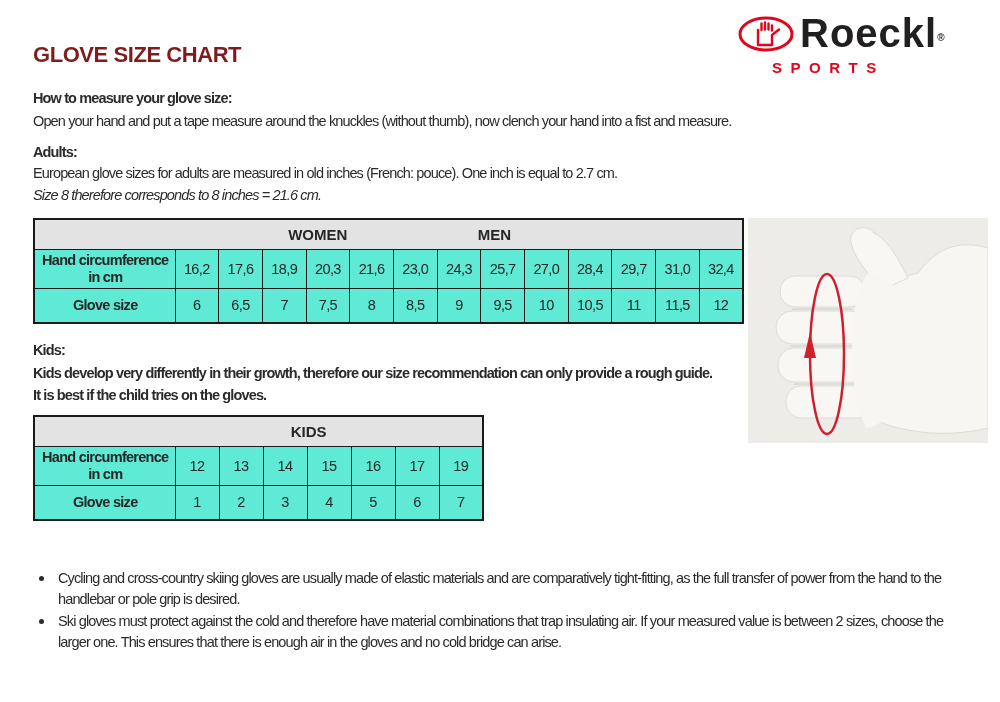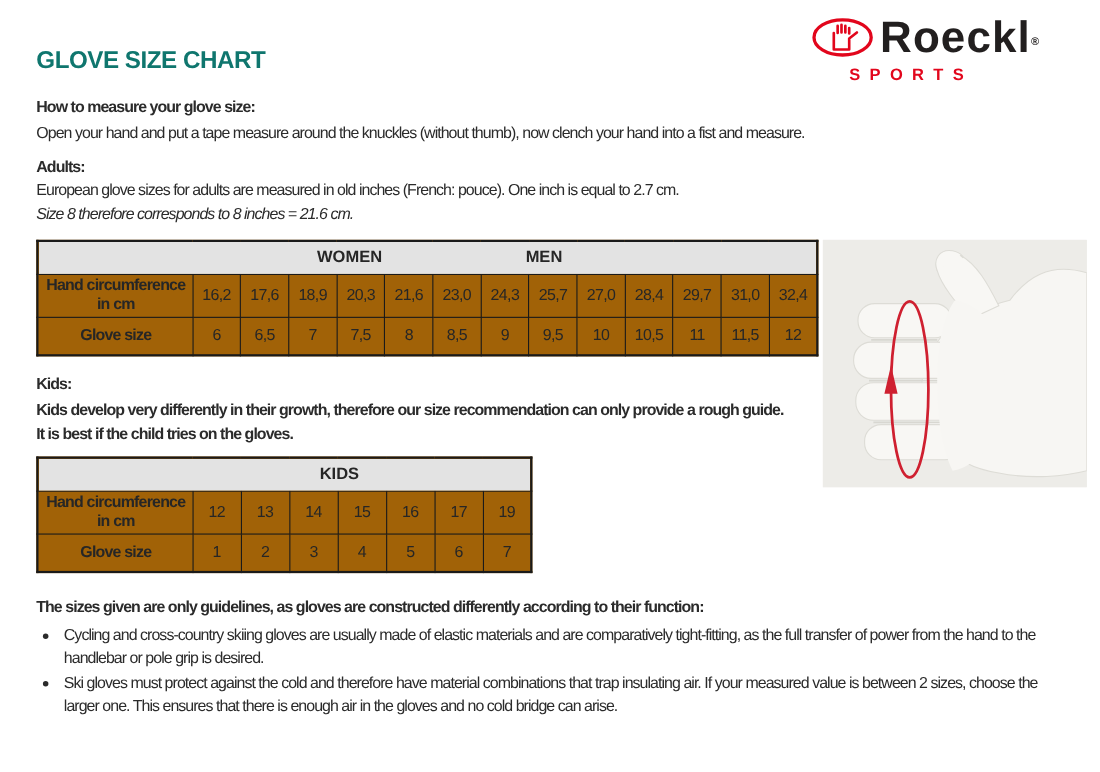--- a/index.html
+++ b/index.html
@@ -17,34 +17,34 @@
   
   .logo{position:absolute;left:738px;top:13px;}
   .logo-row{display:flex;align-items:flex-end;}
   .logo-mark{margin-top:3px;}
   .wordmark{font-size:40px;font-weight:bold;color:#221f1f;letter-spacing:1px;line-height:40px;margin-left:4px;}
   .wordmark sup{font-size:10px;font-weight:bold;vertical-align:6px;letter-spacing:0;}
   .subbrand{color:var(--brand-red);font-size:15px;font-weight:bold;letter-spacing:8.5px;margin-left:34px;margin-top:1px;}
 
   
   .abs{position:absolute;left:33px;}
-  .title{top:42px;font-size:22px;font-weight:bold;letter-spacing:-0.02em;color:#0f766e;}
+  .title{top:42px;font-size:22px;font-weight:bold;letter-spacing:-0.02em;color:#7f1d1d;}
   .b{font-weight:bold;}
   .txt{font-size:14.5px;letter-spacing:-0.06em;line-height:21px;}
   .how-heading{top:88px;}
   .how-body{top:111px;width:930px;}
   .adults-heading{top:142px;}
   .adults-note1{top:163px;width:930px;}
   .adults-note2{top:185px;width:930px;font-style:italic;}
   .kids-heading{top:340px;}
   .kids-body{top:362px;width:680px;line-height:22px;}
   .guidelines-heading{top:542px;width:930px;}
 
   
-  table.size-table{border-collapse:collapse;table-layout:fixed;background:#a16207;
+  table.size-table{border-collapse:collapse;table-layout:fixed;background:#5eead4;
     border:2.5px solid var(--table-border);font-size:14.5px;letter-spacing:-0.04em;}
   table.size-table td,table.size-table th{border:1.5px solid var(--table-border);
     text-align:center;vertical-align:middle;color:#262626;}
   .adults-table{top:218px;width:709px;}
   .kids-table{top:415px;width:449px;}
   col.c-label{width:141px;}
   col.c-val{width:43.7px;}
   col.c-kval{width:44px;}
   th.group-row{height:30px;background:var(--table-header-bg);position:relative;font-weight:bold;font-size:15px;letter-spacing:0;}
   .ghdr{position:absolute;top:50%;transform:translate(-50%,-50%);}
@@ -208,19 +208,18 @@
       <td>2</td>
       <td>3</td>
       <td>4</td>
       <td>5</td>
       <td>6</td>
       <td>7</td>
     </tr>
   </tbody>
     </table>
 
-  <p class="abs txt b guidelines-heading">The sizes given are only guidelines, as gloves are constructed differently according to their function:</p>
   <ul class="abs txt guidelines-list">
     <li><span class="dot"></span><span>Cycling and cross-country skiing gloves are usually made of elastic materials and are comparatively tight-fitting, as the full transfer of power from the hand to the handlebar or pole grip is desired.</span></li>
     <li><span class="dot"></span><span>Ski gloves must protect against the cold and therefore have material combinations that trap insulating air. If your measured value is between 2 sizes, choose the larger one. This ensures that there is enough air in the gloves and no cold bridge can arise.</span></li>
   </ul>
 
 </div>
 
 </body></html>

